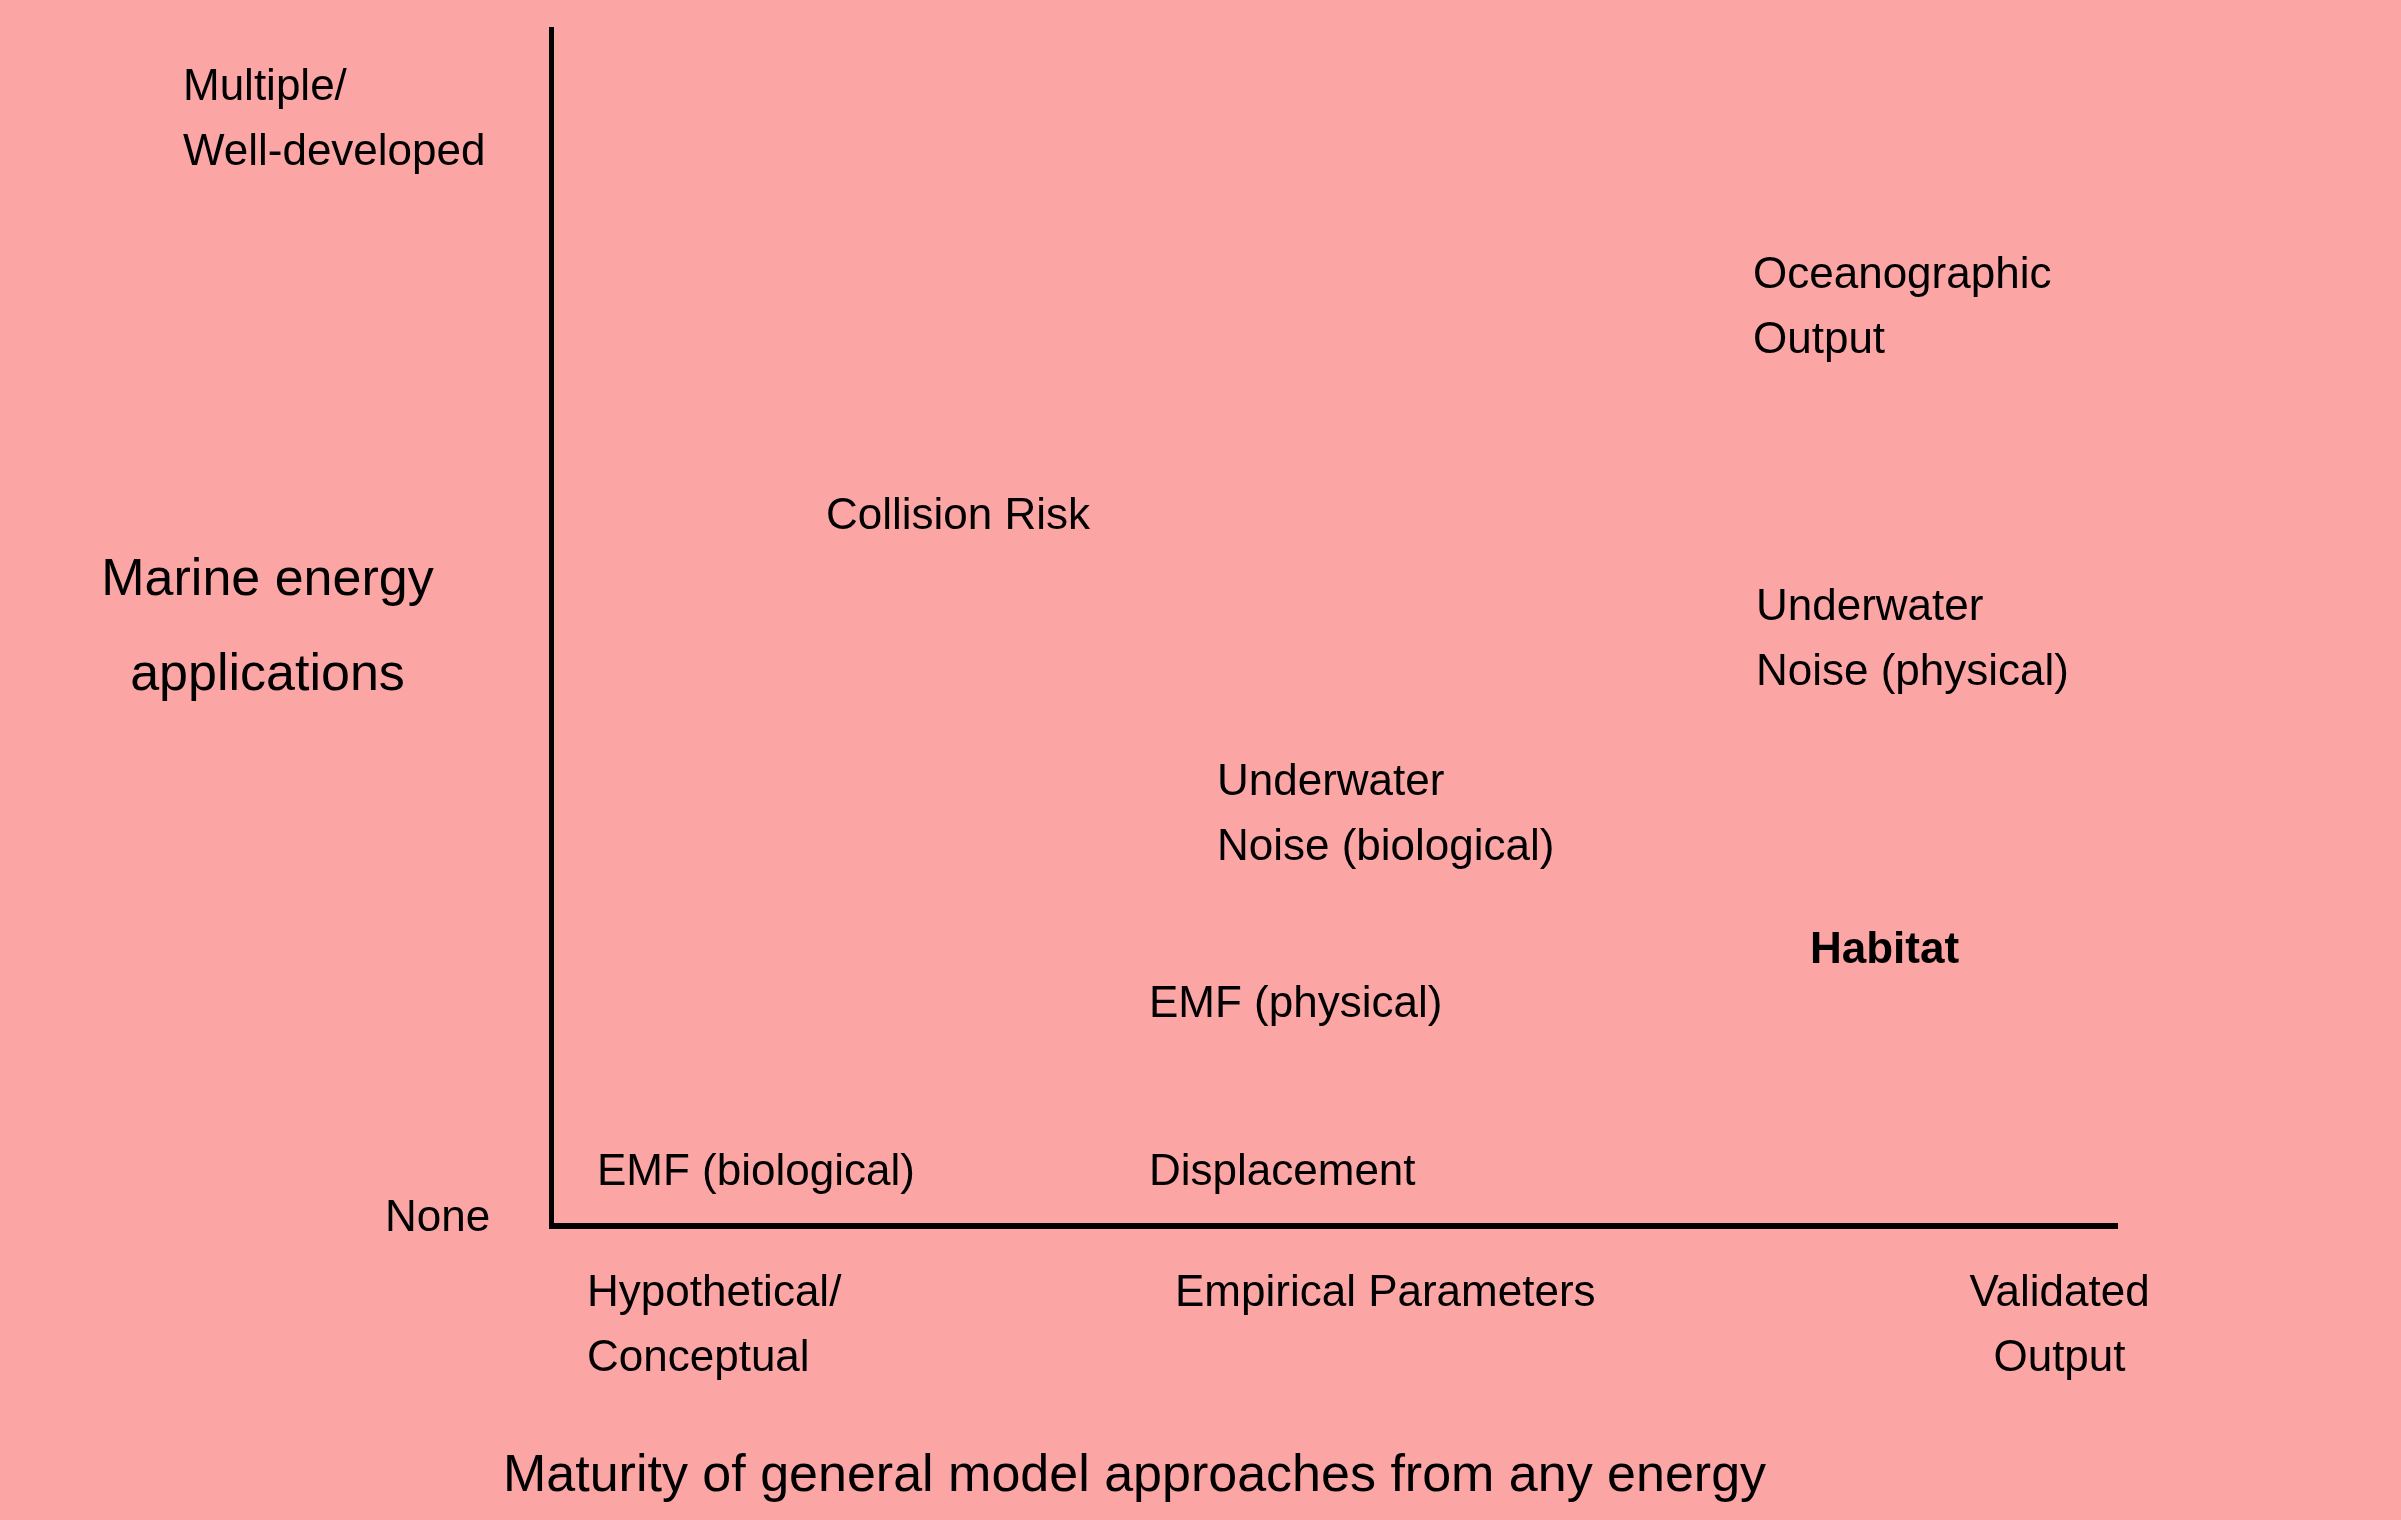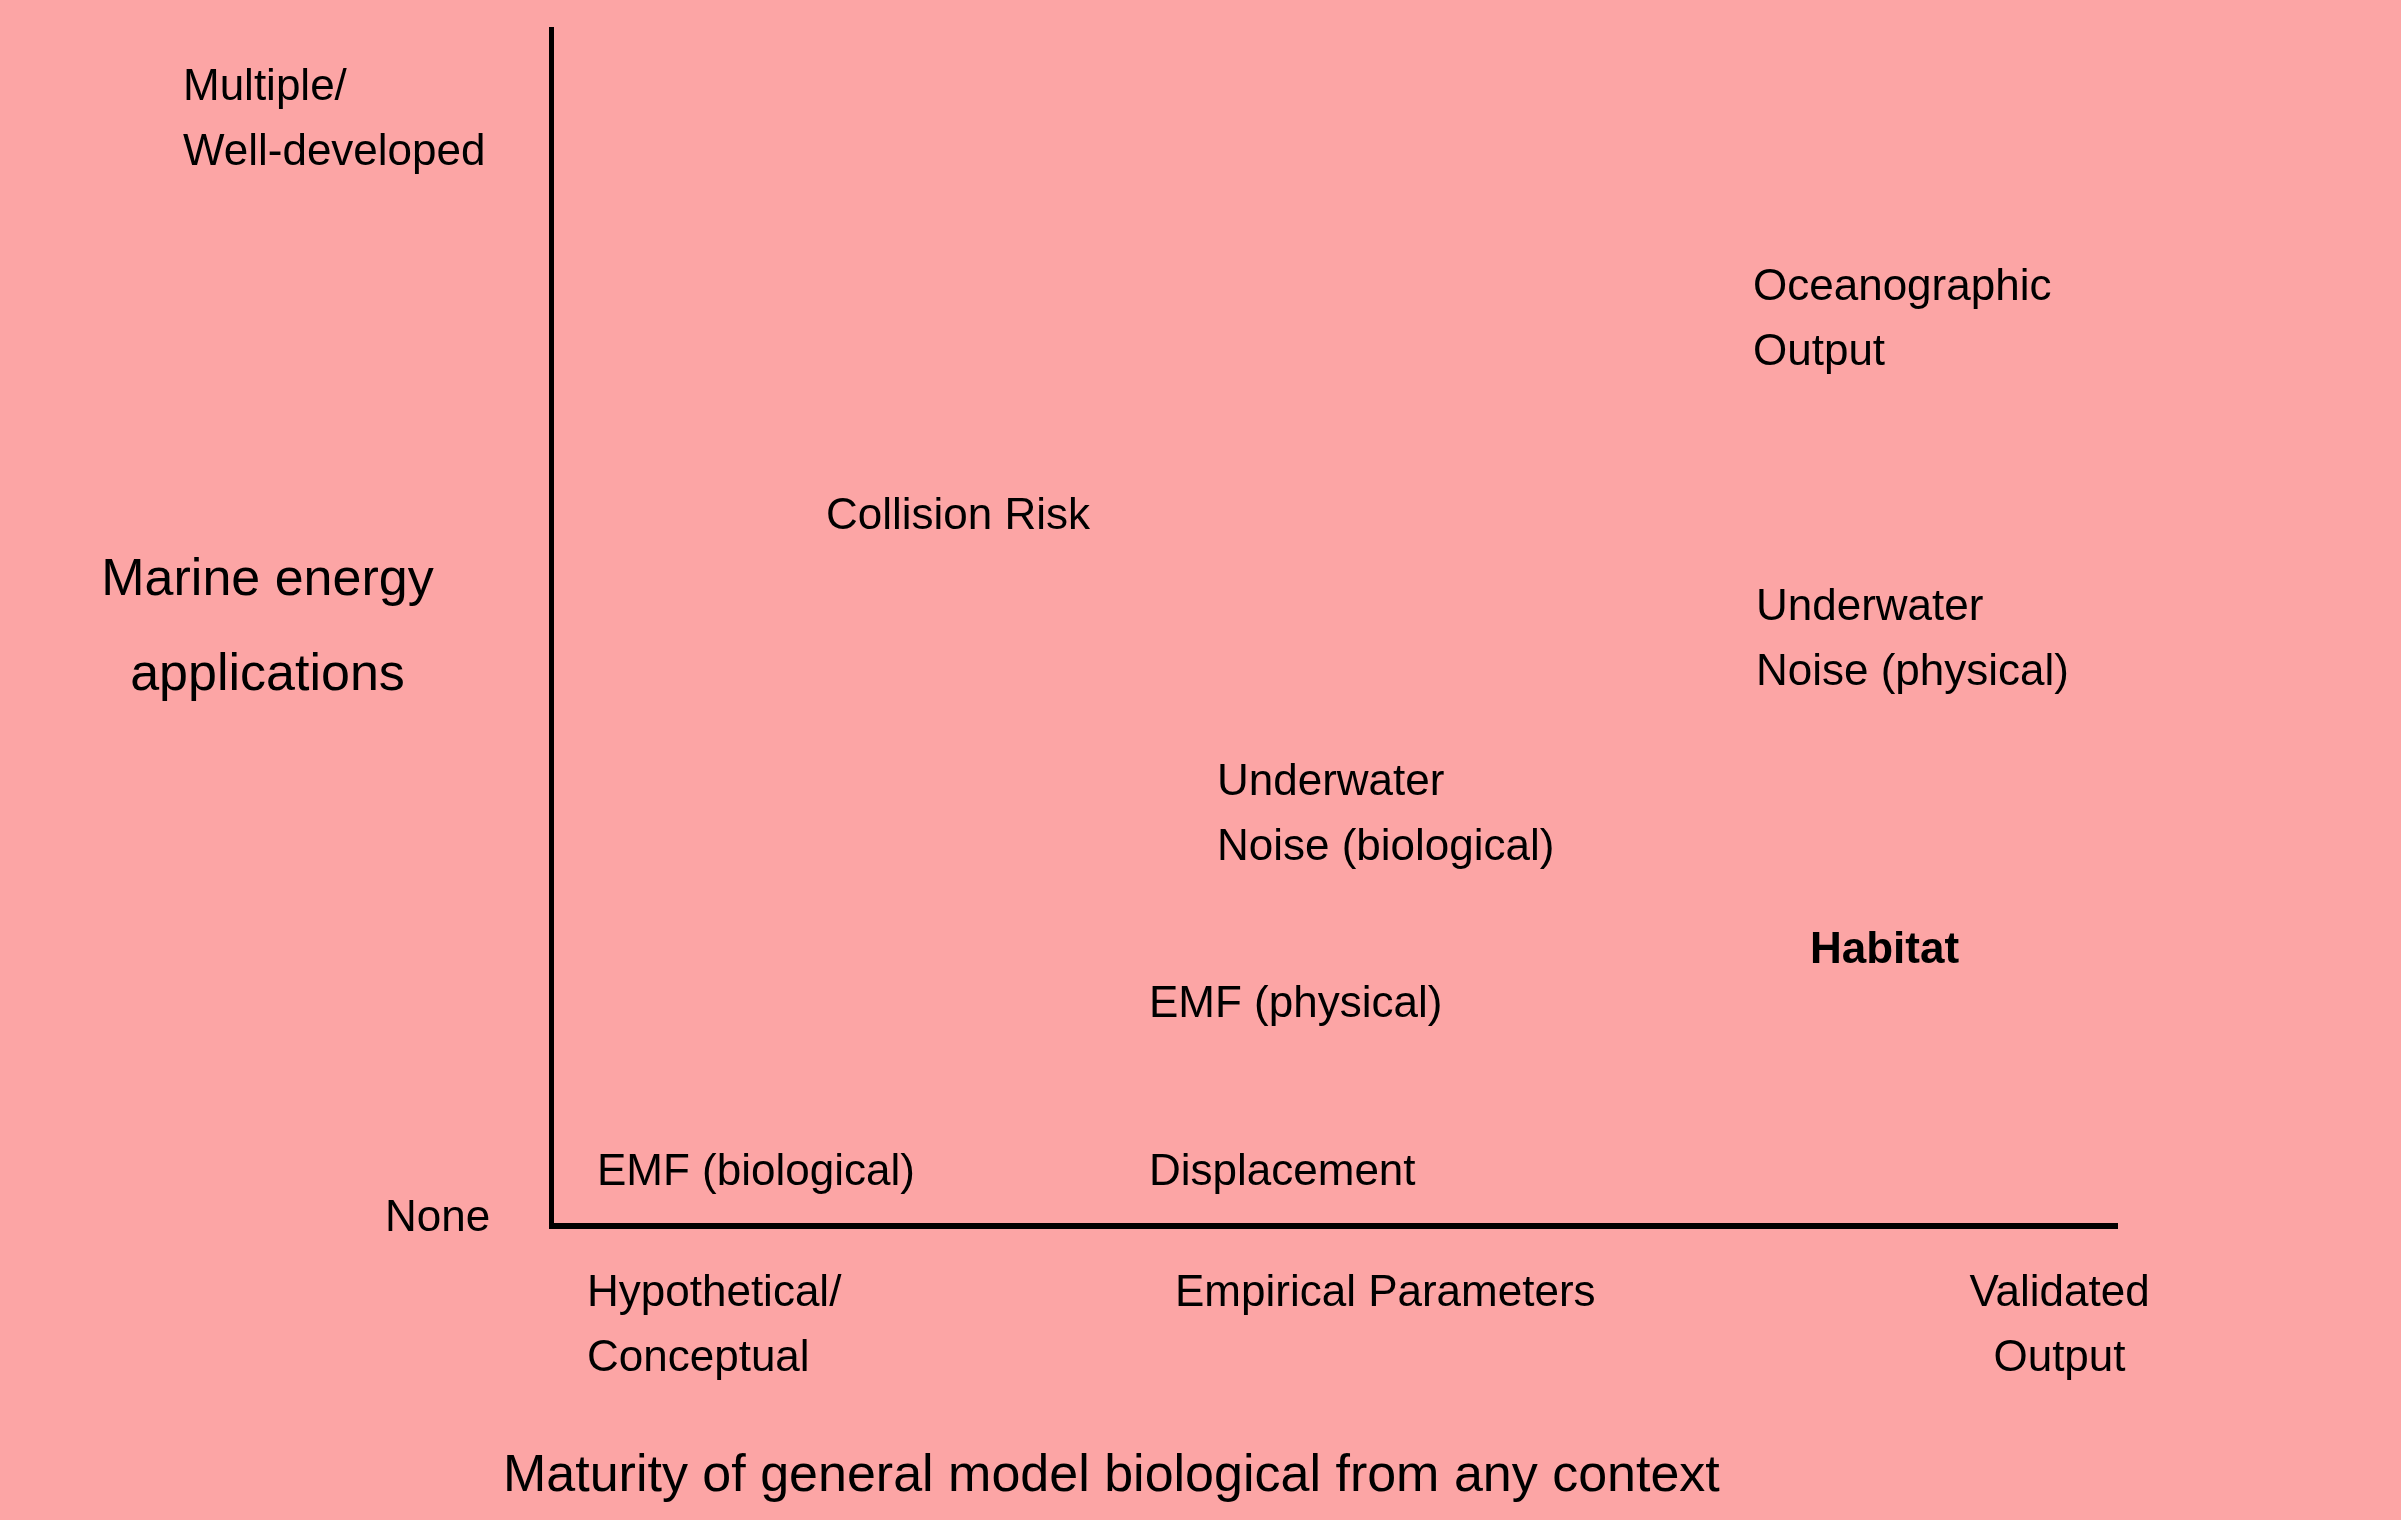--- a/index.html
+++ b/index.html
@@ -41,21 +41,21 @@
     <div>Well-developed</div>
   </div>
 
   <div class="title-lbl center" style="left:13px; top:530px; width:509px;">
     <div>Marine energy</div>
     <div>applications</div>
   </div>
 
   <div class="lbl right" style="left:385px; top:1183px; width:140px;">None</div>
 
-  <div class="lbl" style="left:1753px; top:252px;">
+  <div class="lbl" style="left:1753px; top:240px;">
     <div>Oceanographic</div>
     <div>Output</div>
   </div>
 
   <div class="lbl" style="left:826px; top:481px;">Collision Risk</div>
 
   <div class="lbl" style="left:1756px; top:572px;">
     <div>Underwater</div>
     <div>Noise (physical)</div>
   </div>
@@ -78,16 +78,16 @@
 
   <div class="lbl" style="left:1149px; top:1137px;">Displacement</div>
 
   <div class="lbl" style="left:1175px; top:1258px;">Empirical Parameters</div>
 
   <div class="lbl center" style="left:1929px; top:1258px; width:261px;">
     <div>Validated</div>
     <div>Output</div>
   </div>
 
-  <div class="title-lbl" style="left:503px; top:1426px;">Maturity of general model biological from any context</div>
+  <div class="title-lbl" style="left:503px; top:1426px;">Maturity of general model approaches from any energy</div>
 
 </div>
 
 
 </body></html>

